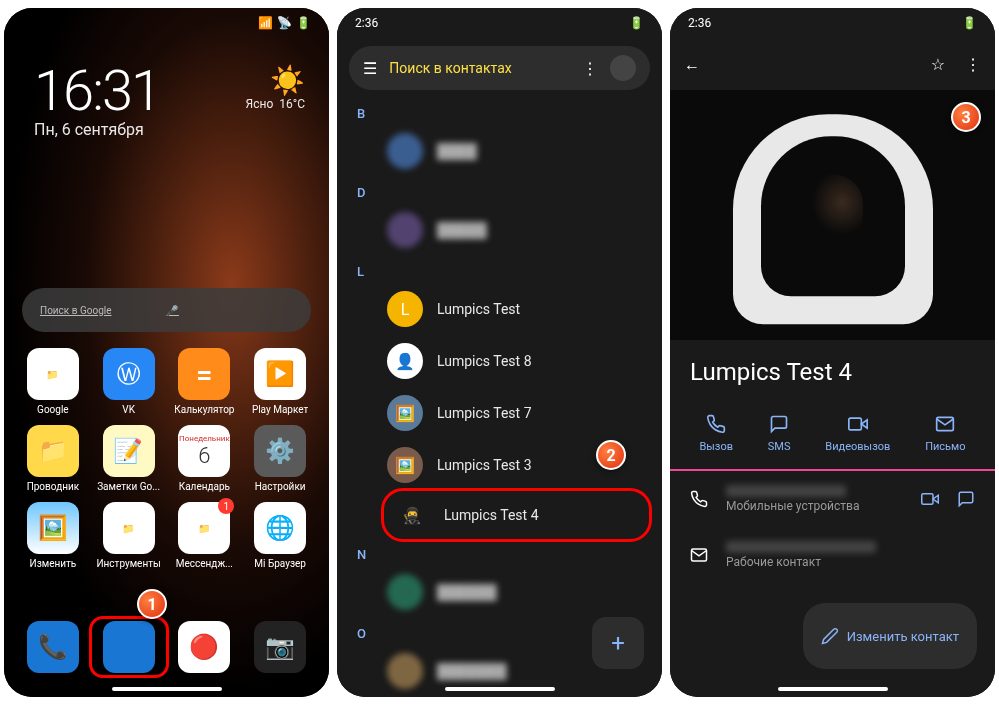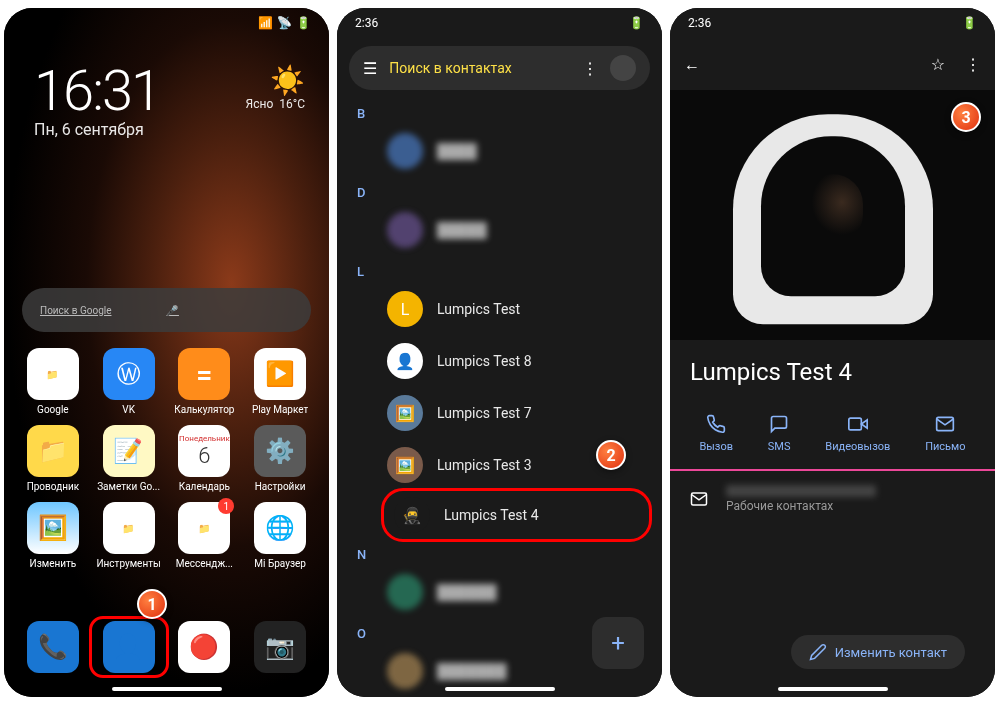--- a/index.html
+++ b/index.html
@@ -52,21 +52,21 @@
 .hood-outer { width: 200px; height: 210px; background: #e8e8e8; border-radius: 95px 95px 30px 30px; position: relative; }
 .hood-inner { position: absolute; top: 22px; left: 28px; width: 144px; height: 160px; background: #0a0a0a; border-radius: 70px 70px 30px 30px; }
 .face-hint { position: absolute; top: 60px; left: 70px; width: 60px; height: 70px; background: radial-gradient(ellipse at 65% 40%, #3a2a1f 0%, #0a0a0a 55%); border-radius: 30px; }
 .contact-title { font-size: 24px; padding: 18px 20px; font-weight: 400; }
 .action-row { display: flex; justify-content: space-around; padding: 10px 12px 16px; border-bottom: 2px solid #ec4899; }
 .action-btn { display: flex; flex-direction: column; align-items: center; gap: 6px; color: #8ab4f8; font-size: 11px; }
 .action-btn svg { width: 20px; height: 20px; }
 .info-row { display: flex; align-items: center; padding: 14px 20px; gap: 18px; }
 .info-row .txt { flex: 1; }
 .info-row .sub { font-size: 12px; color: #999; margin-top: 2px; }
-.edit-btn { position: absolute; bottom: 28px; right: 30px; background: #2d2d2d; border-radius: 22px; padding: 8px 18px; display: flex; align-items: center; gap: 8px; font-size: 13px; color: #8ab4f8; }
+.edit-btn { position: absolute; bottom: 28px; right: 18px; background: #2d2d2d; border-radius: 22px; padding: 24px 18px; display: flex; align-items: center; gap: 8px; font-size: 13px; color: #8ab4f8; }
 .icon-svg { width: 18px; height: 18px; fill: none; stroke: currentColor; stroke-width: 2; }
 </style>
 </head>
 <body>
 
 <div class="container">
 
 <div class="phone">
   <div class="home-bg">
     <div class="status-bar">
@@ -264,26 +264,42 @@
       <div class="action-btn">
         <svg class="icon-svg" viewBox="0 0 24 24">
               <rect x="2" y="4" width="20" height="16" rx="2"></rect>
               <path d="M22 6l-10 7L2 6"></path>
             </svg>
         <span>Письмо</span>
       </div>
     </div>
     <div class="info-row">
       <svg class="icon-svg" viewBox="0 0 24 24">
+            <path d="M22 16.92v3a2 2 0 01-2.18 2 19.79 19.79 0 01-8.63-3.07 19.5 19.5 0 01-6-6 19.79 19.79 0 01-3.07-8.67A2 2 0 014.11 2h3a2 2 0 012 1.72c.127.96.361 1.903.7 2.81a2 2 0 01-.45 2.11L8.09 9.91a16 16 0 006 6l1.27-1.27a2 2 0 012.11-.45c.907.339 1.85.573 2.81.7A2 2 0 0122 16.92z"></path>
+          </svg>
+      <div class="txt">
+        <div class="blurred" style="height:12px;background:#555;width:120px;border-radius:2px"></div>
+        <div class="sub">Мобильные устройства</div>
+      </div>
+      <svg class="icon-svg" viewBox="0 0 24 24" style="color:#8ab4f8">
+            <path d="M23 7l-7 5 7 5V7z"></path>
+            <rect x="1" y="5" width="15" height="14" rx="2"></rect>
+          </svg>
+      <svg class="icon-svg" viewBox="0 0 24 24" style="color:#8ab4f8">
+            <path d="M21 15a2 2 0 01-2 2H7l-4 4V5a2 2 0 012-2h14a2 2 0 012 2z"></path>
+          </svg>
+    </div>
+    <div class="info-row">
+      <svg class="icon-svg" viewBox="0 0 24 24">
             <rect x="2" y="4" width="20" height="16" rx="2"></rect>
             <path d="M22 6l-10 7L2 6"></path>
           </svg>
       <div class="txt">
         <div class="blurred" style="height:12px;background:#555;width:150px;border-radius:2px"></div>
-        <div class="sub">Рабочие контактах</div>
+        <div class="sub">Рабочие контакт</div>
       </div>
     </div>
     <div class="edit-btn">
       <svg class="icon-svg" viewBox="0 0 24 24">
             <path d="M17 3a2.828 2.828 0 114 4L7.5 20.5 2 22l1.5-5.5L17 3z"></path>
           </svg>
       <span>Изменить контакт</span>
     </div>
     <div class="callout" style="top:94px;right:14px">3</div>
     <div class="home-indicator"></div>

